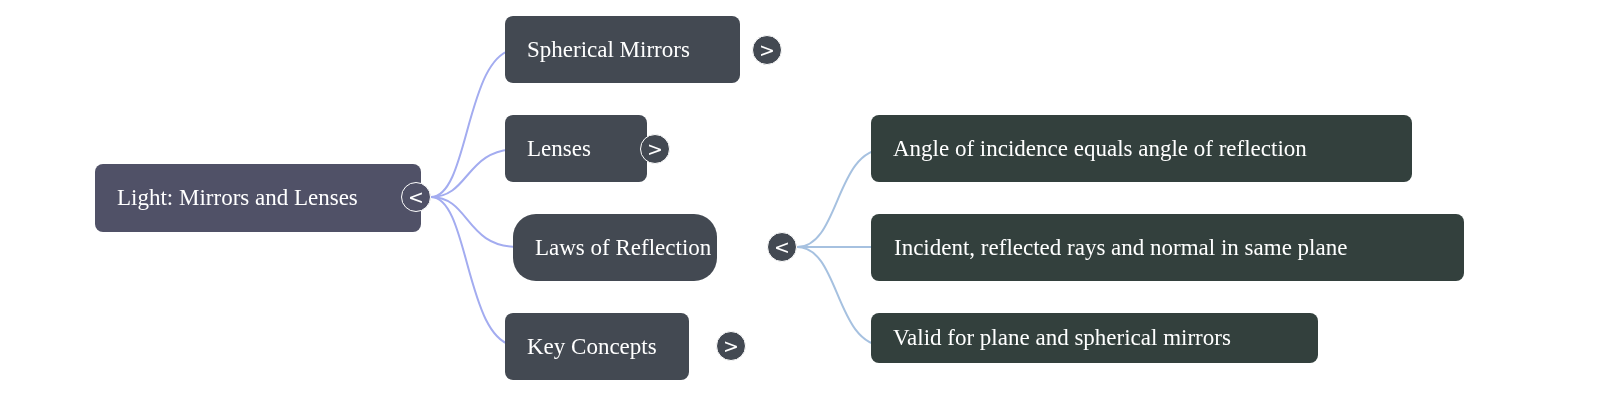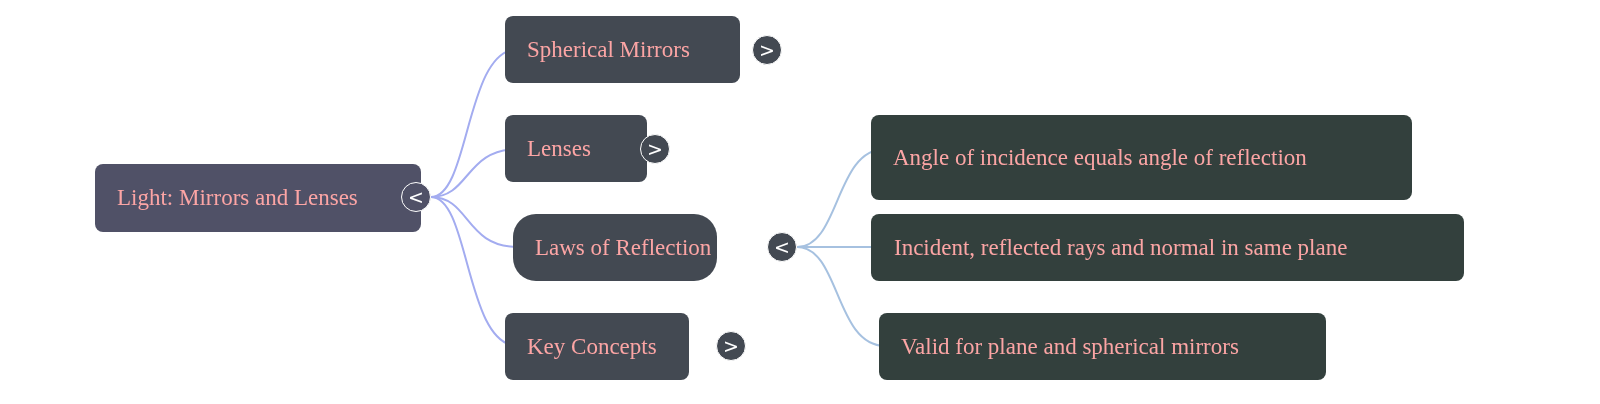--- a/index.html
+++ b/index.html
@@ -1,17 +1,17 @@
 <!DOCTYPE html>
 <html><head>
   <meta charset="utf-8">
   <style>
     html, body { margin: 0; padding: 0; background: #ffffff; }
     body { width: 1600px; height: 404px; position: relative; overflow: hidden; font-family: "Liberation Serif", "DejaVu Serif", serif; }
-    .node { position: absolute; border-radius: 8px; color: #fca5a5; font-size: 23px; display: flex; align-items: center; padding-left: 22px; box-sizing: border-box; white-space: nowrap; }
+    .node { position: absolute; border-radius: 8px; color: #ffffff; font-size: 23px; display: flex; align-items: center; padding-left: 22px; box-sizing: border-box; white-space: nowrap; }
     .root { background: #505167; }
     .l1 { background: #434952; }
     .l2 { background: #33403d; }
     .toggle { position: absolute; width: 30px; height: 30px; border-radius: 50%; color: #fff; font-family: "DejaVu Sans", sans-serif; font-size: 19px; display: flex; align-items: center; justify-content: center; line-height: 1; box-sizing: border-box; border: 1px solid #ffffff; cursor: pointer; }
     .toggle.root-t { background: #505167; }
     .toggle.l1-t { background: #434952; }
     svg.links { position: absolute; left: 0; top: 0; }
   </style>
 </head>
 <body>
@@ -54,21 +54,21 @@
   <span>&lt;</span>
 </div>
 
 <div class="node l1" style="left:505px; top:313px; width:184px; height:67px;">
   <span>Key Concepts</span>
 </div>
 <div class="toggle l1-t" style="left:716px; top:331px;">
   <span>&gt;</span>
 </div>
 
-<div class="node l2" style="left:871px; top:115px; width:541px; height:85px;">
+<div class="node l2" style="left:871px; top:115px; width:541px; height:67px;">
   <span>Angle of incidence equals angle of reflection</span>
 </div>
 <div class="node l2" style="left:871px; top:214px; width:593px; height:67px;padding-left:23px;">
   <span>Incident, reflected rays and normal in same plane</span>
 </div>
-<div class="node l2" style="left:871px; top:313px; width:447px; height:67px;margin-left:8px;">
+<div class="node l2" style="left:871px; top:313px; width:447px; height:50px;">
   <span>Valid for plane and spherical mirrors</span>
 </div>
 
 </body></html>

